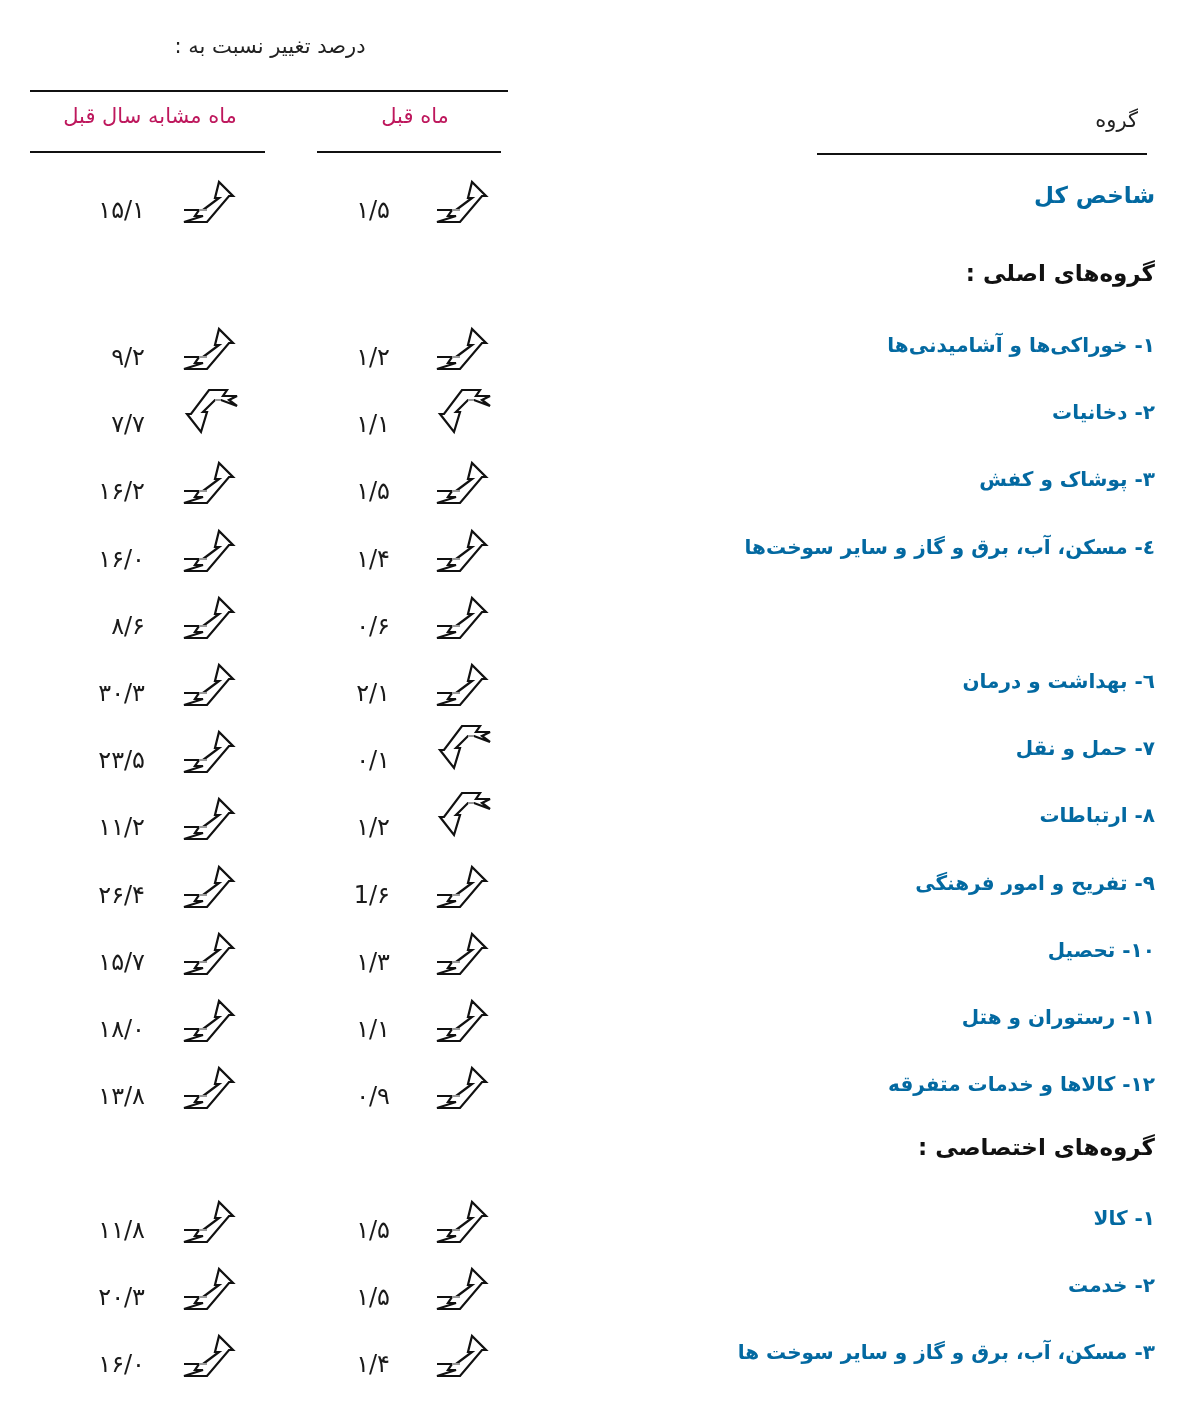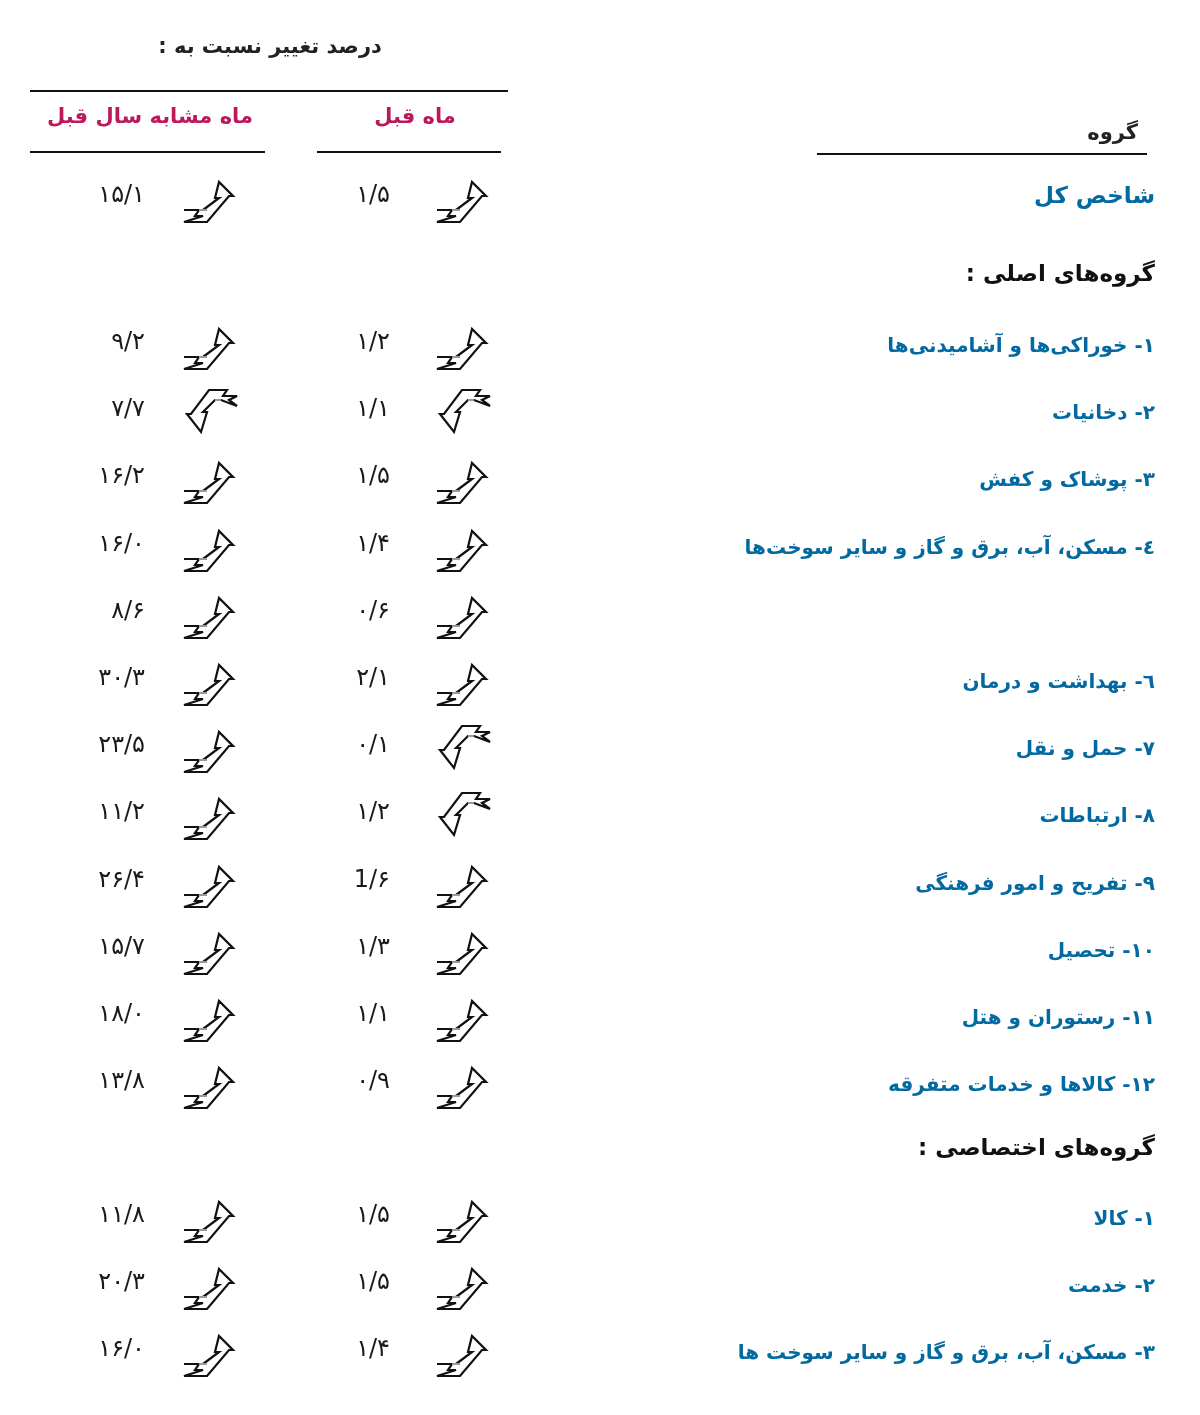--- a/index.html
+++ b/index.html
@@ -1,26 +1,26 @@
 <!DOCTYPE html>
 <html lang="fa"><head>
 <meta charset="utf-8">
 <style>
   html, body { margin: 0; padding: 0; background: #ffffff; }
   body { width: 1200px; height: 1415px; position: relative; overflow: hidden;
          font-family: "DejaVu Sans", sans-serif; color: #111; }
-  .abs { position: absolute; font-weight: bold; }
+  .abs { position: absolute; }
   .rule { position: absolute; height: 2px; background: #111; }
   .title { top: 34px; left: 140px; width: 260px; text-align: center; font-size: 21px; direction: rtl; color: #222; }
   .colhead { top: 104px; font-size: 21px; direction: rtl; text-align: center; color: #be185d; }
-  .grouphead { top: 120px; right: 62px; font-size: 21px; direction: rtl; color: #222; }
+  .grouphead { top: 108px; right: 62px; font-size: 21px; direction: rtl; color: #222; }
   .row { position: absolute; left: 0; width: 1200px; height: 40px; }
   .label { position: absolute; right: 45px; top: 6px; direction: rtl; font-size: 20px; font-weight: bold; white-space: nowrap; color: #0369a1; }
   .section { position: absolute; right: 45px; direction: rtl; font-size: 23px; font-weight: bold; white-space: nowrap; color: #111; }
-  .num { position: absolute; top: 0; font-size: 24px; direction: ltr; text-align: right; width: 90px; color: #1a1a1a; font-family: "DejaVu Sans", sans-serif; }
+  .num { position: absolute; top: 16px; font-size: 24px; direction: ltr; text-align: right; width: 90px; color: #1a1a1a; font-family: "DejaVu Sans", sans-serif; }
   .num.mid { left: 300px; }
   .num.prev { left: 55px; }
   .arrow { position: absolute; top: -8px; width: 58px; height: 52px; }
   .arrow.mid { left: 434px; }
   .arrow.prev { left: 181px; }
   .arrow svg { width: 58px; height: 52px; display: block; }
   .arrow .down { display: none; }
   .arrow[data-dir="down"] .down { display: block; }
 </style>
 </head>

